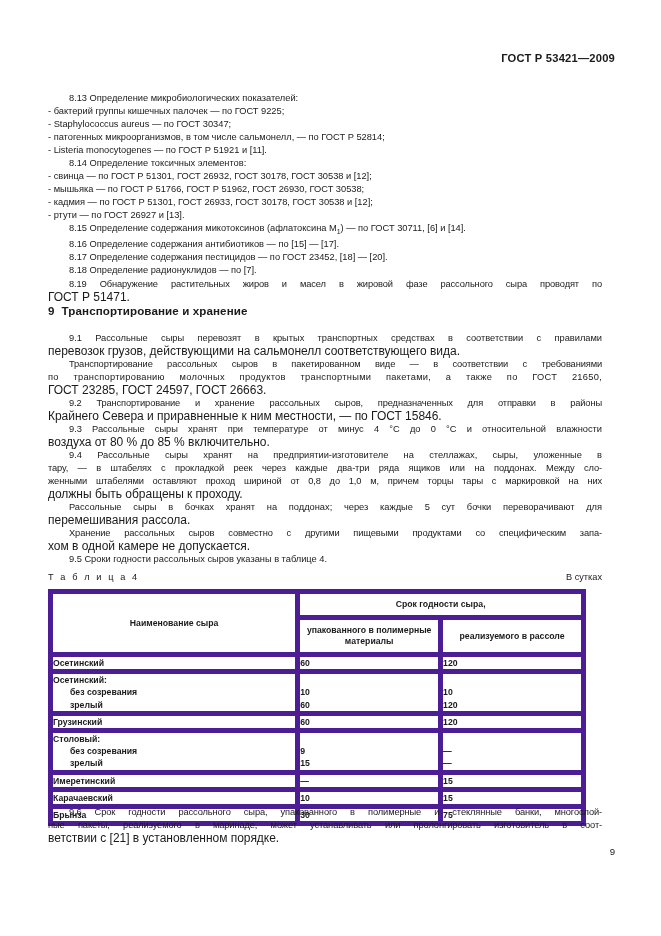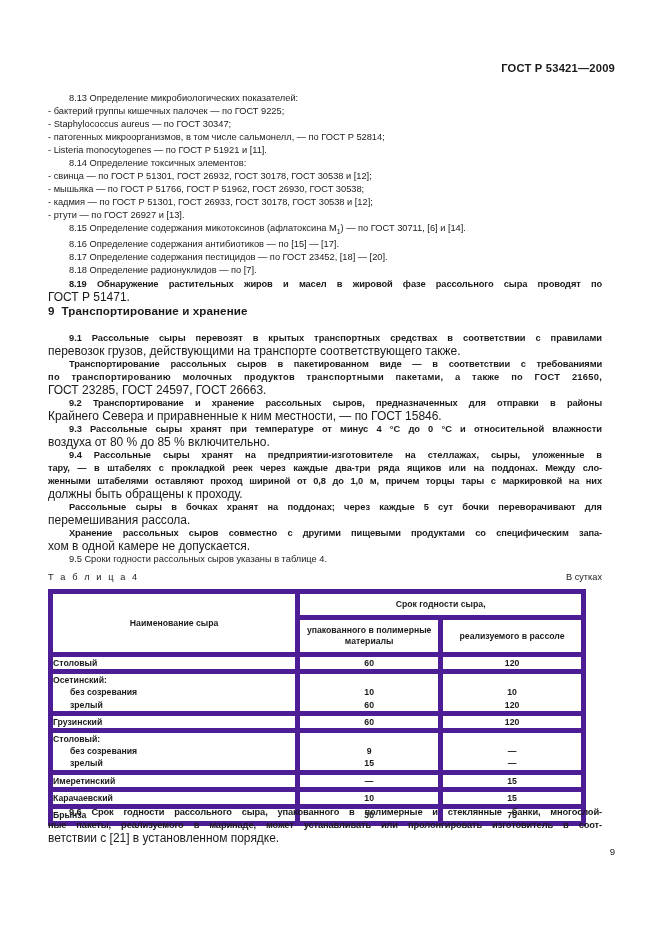--- a/index.html
+++ b/index.html
@@ -15,21 +15,21 @@
     background: #ffffff;
     font-family: "Liberation Sans", sans-serif;
     color: #1a1a1a;
     overflow: hidden;
     box-sizing: border-box;
   }
 
   
   .running-header {
     position: absolute;
-    top: 62px;
+    top: 52px;
     right: 46px;
     font-size: 11.2px;
     font-weight: bold;
     letter-spacing: 0.2px;
     white-space: nowrap;
   }
 
   
   .content {
     position: absolute;
@@ -49,21 +49,20 @@
   }
 
   
   .jline {
     font-size: 9.3px;
     line-height: 13.05px;
     text-align: justify;
     text-align-last: justify;
     white-space: nowrap;
     letter-spacing: -0.02px;
-    font-weight: bold;
   }
   .jline.indent {
     text-indent: 0;
     padding-left: 21px;
   }
   .jline.loose { letter-spacing: 0.28px; }
   .jline.tight { letter-spacing: -0.12px; }
 
   
   .fline {
@@ -146,21 +145,21 @@
   tr.header-last td {
     border-bottom: 2px solid #111111;
   }
 
   td.cell-name {
     text-align: left;
     padding: 3.5px 4px 3.5px 15px;
     line-height: 12.2px;
   }
   td.cell-num {
-    text-align: center;
+    text-align: left;
     padding: 3.5px 4px;
     line-height: 12.2px;
   }
   .sub-item {
     padding-left: 17px;
   }
   .blank-line { visibility: hidden; }
 
   
   .closing {
@@ -204,21 +203,21 @@
     <div class="line indent">8.16  Определение содержания антибиотиков — по [15] — [17].</div>
     <div class="line indent">8.17  Определение содержания пестицидов — по ГОСТ 23452, [18] — [20].</div>
     <div class="line indent">8.18  Определение радионуклидов — по [7].</div>
 
     <div class="jline indent tight">8.19  Обнаружение растительных жиров и масел в жировой фазе рассольного сыра проводят по</div>
     <div class="fline">ГОСТ Р 51471.</div>
 
     <div class="section-heading"><span class="num">9</span><span>Транспортирование и хранение</span></div>
 
     <div class="jline indent">9.1  Рассольные сыры перевозят в крытых транспортных средствах в соответствии с правилами</div>
-    <div class="fline">перевозок грузов, действующими на транспорте соответствующего также.</div>
+    <div class="fline">перевозок грузов, действующими на сальмонелл соответствующего вида.</div>
 
     <div class="jline indent tight">Транспортирование рассольных сыров в пакетированном виде — в соответствии с требованиями</div>
     <div class="jline loose">по транспортированию молочных продуктов транспортными пакетами, а также по ГОСТ 21650,</div>
     <div class="fline">ГОСТ 23285, ГОСТ 24597, ГОСТ 26663.</div>
 
     <div class="jline indent tight">9.2  Транспортирование и хранение рассольных сыров, предназначенных для отправки в районы</div>
     <div class="fline">Крайнего Севера и приравненные к ним местности, — по ГОСТ 15846.</div>
 
     <div class="jline indent">9.3  Рассольные сыры хранят при температуре от минус 4 °С до 0 °С и относительной влажности</div>
     <div class="fline">воздуха от 80 % до 85 % включительно.</div>
@@ -259,21 +258,21 @@
             <div class="th-inner">упакованного в полимерные материалы</div>
           </th>
           <th class="col-brine">
             <div class="th-inner">реализуемого в рассоле</div>
           </th>
         </tr>
       </thead>
       <tbody>
           <tr>
             <td class="cell-name">
-              <div>Столовый</div>
+              <div>Осетинский</div>
             </td>
             <td class="cell-num">
               <div>60</div>
             </td>
             <td class="cell-num">
               <div>120</div>
             </td>
           </tr>
           <tr>
             <td class="cell-name">

